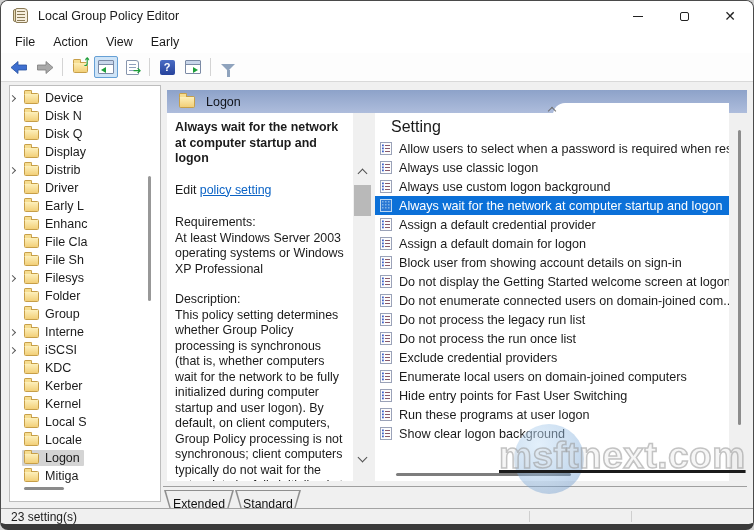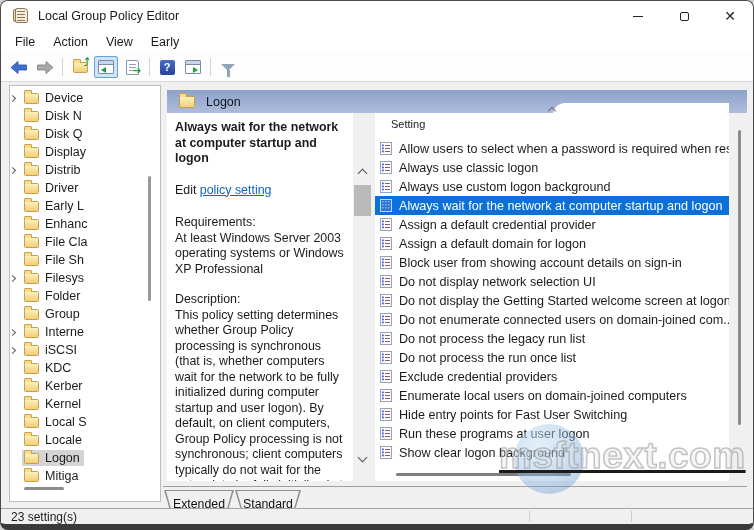--- a/index.html
+++ b/index.html
@@ -71,21 +71,21 @@
   .detail a{ color:#0b63c5; text-decoration:underline; }
   .detail .block{ margin-bottom:15px; }
   
   .mid-scroll{ position:absolute; left:352px; top:81px; width:19px; height:305px; background:#f0f0f0; }
   .ms-chev{ position:absolute; left:6px; width:7px; height:7px; border-right:1.6px solid #505050; border-bottom:1.6px solid #505050; }
   .ms-up{ top:7px; transform:rotate(-135deg); }
   .ms-down{ bottom:7px; transform:rotate(45deg); }
   .ms-thumb{ position:absolute; left:1px; top:22px; width:17px; height:31px; background:#b9b9b9; }
   
   .list-panel{ position:absolute; left:374px; top:31px; width:354px; height:368px; background:#fff; overflow:hidden; }
-  .col-header{ padding:5px 0 0 16px; height:26px; font-size:11px; color:#1a1a1a; }
+  .col-header{ padding:5px 0 0 16px; height:26px; font-size:16px; color:#1a1a1a; }
   .list-row{ height:19px; display:flex; align-items:center; padding-left:5px; white-space:nowrap; }
   .list-row .picon{ width:13px; height:14px; margin-right:6px; flex:none; display:flex; align-items:center; }
   .list-row .row-label{ font-size:12.6px; }
   .list-row.selected{ background:#0b70d8; }
   .list-row.selected .row-label{ color:#fff; }
   .right-scroll{ position:absolute; left:728px; top:31px; width:18px; height:368px; background:#f0f0f0; }
   .right-vthumb{ position:absolute; left:9px; top:17px; width:3px; height:295px; background:#8c8c8c; border-radius:2px; }
   .list-hthumb{ position:absolute; left:395px; top:391px; width:175px; height:3px; background:#7d7d7d; border-radius:2px; }
   
   .watermark{ position:absolute; left:480px; top:334px; width:266px; height:80px; pointer-events:none; z-index:5; display:flex; align-items:center;text-decoration:underline; }
@@ -508,38 +508,20 @@
                   <rect x="2" y="5.5" width="1.8" height="1.8"></rect>
                   <rect x="2" y="8.5" width="1.8" height="1.8"></rect>
                 </g>
                 <g fill="#8a5a6a">
                   <rect x="5" y="3" width="5" height="1"></rect>
                   <rect x="5" y="6" width="5" height="1"></rect>
                   <rect x="5" y="9" width="5" height="1"></rect>
                 </g>
               </svg>
             </span>
-            <span class="row-label">Do not display network selection UI</span>
-          </div>
-          <div class="list-row">
-            <span class="picon">
-              <svg width="12" height="13">
-                <rect x="0.5" y="0.5" width="11" height="12" fill="#fdfdfd" stroke="#9aa2b8"></rect>
-                <g fill="#3f63c9">
-                  <rect x="2" y="2.5" width="1.8" height="1.8"></rect>
-                  <rect x="2" y="5.5" width="1.8" height="1.8"></rect>
-                  <rect x="2" y="8.5" width="1.8" height="1.8"></rect>
-                </g>
-                <g fill="#8a5a6a">
-                  <rect x="5" y="3" width="5" height="1"></rect>
-                  <rect x="5" y="6" width="5" height="1"></rect>
-                  <rect x="5" y="9" width="5" height="1"></rect>
-                </g>
-              </svg>
-            </span>
             <span class="row-label">Do not display the Getting Started welcome screen at logon</span>
           </div>
           <div class="list-row">
             <span class="picon">
               <svg width="12" height="13">
                 <rect x="0.5" y="0.5" width="11" height="12" fill="#fdfdfd" stroke="#9aa2b8"></rect>
                 <g fill="#3f63c9">
                   <rect x="2" y="2.5" width="1.8" height="1.8"></rect>
                   <rect x="2" y="5.5" width="1.8" height="1.8"></rect>
                   <rect x="2" y="8.5" width="1.8" height="1.8"></rect>

